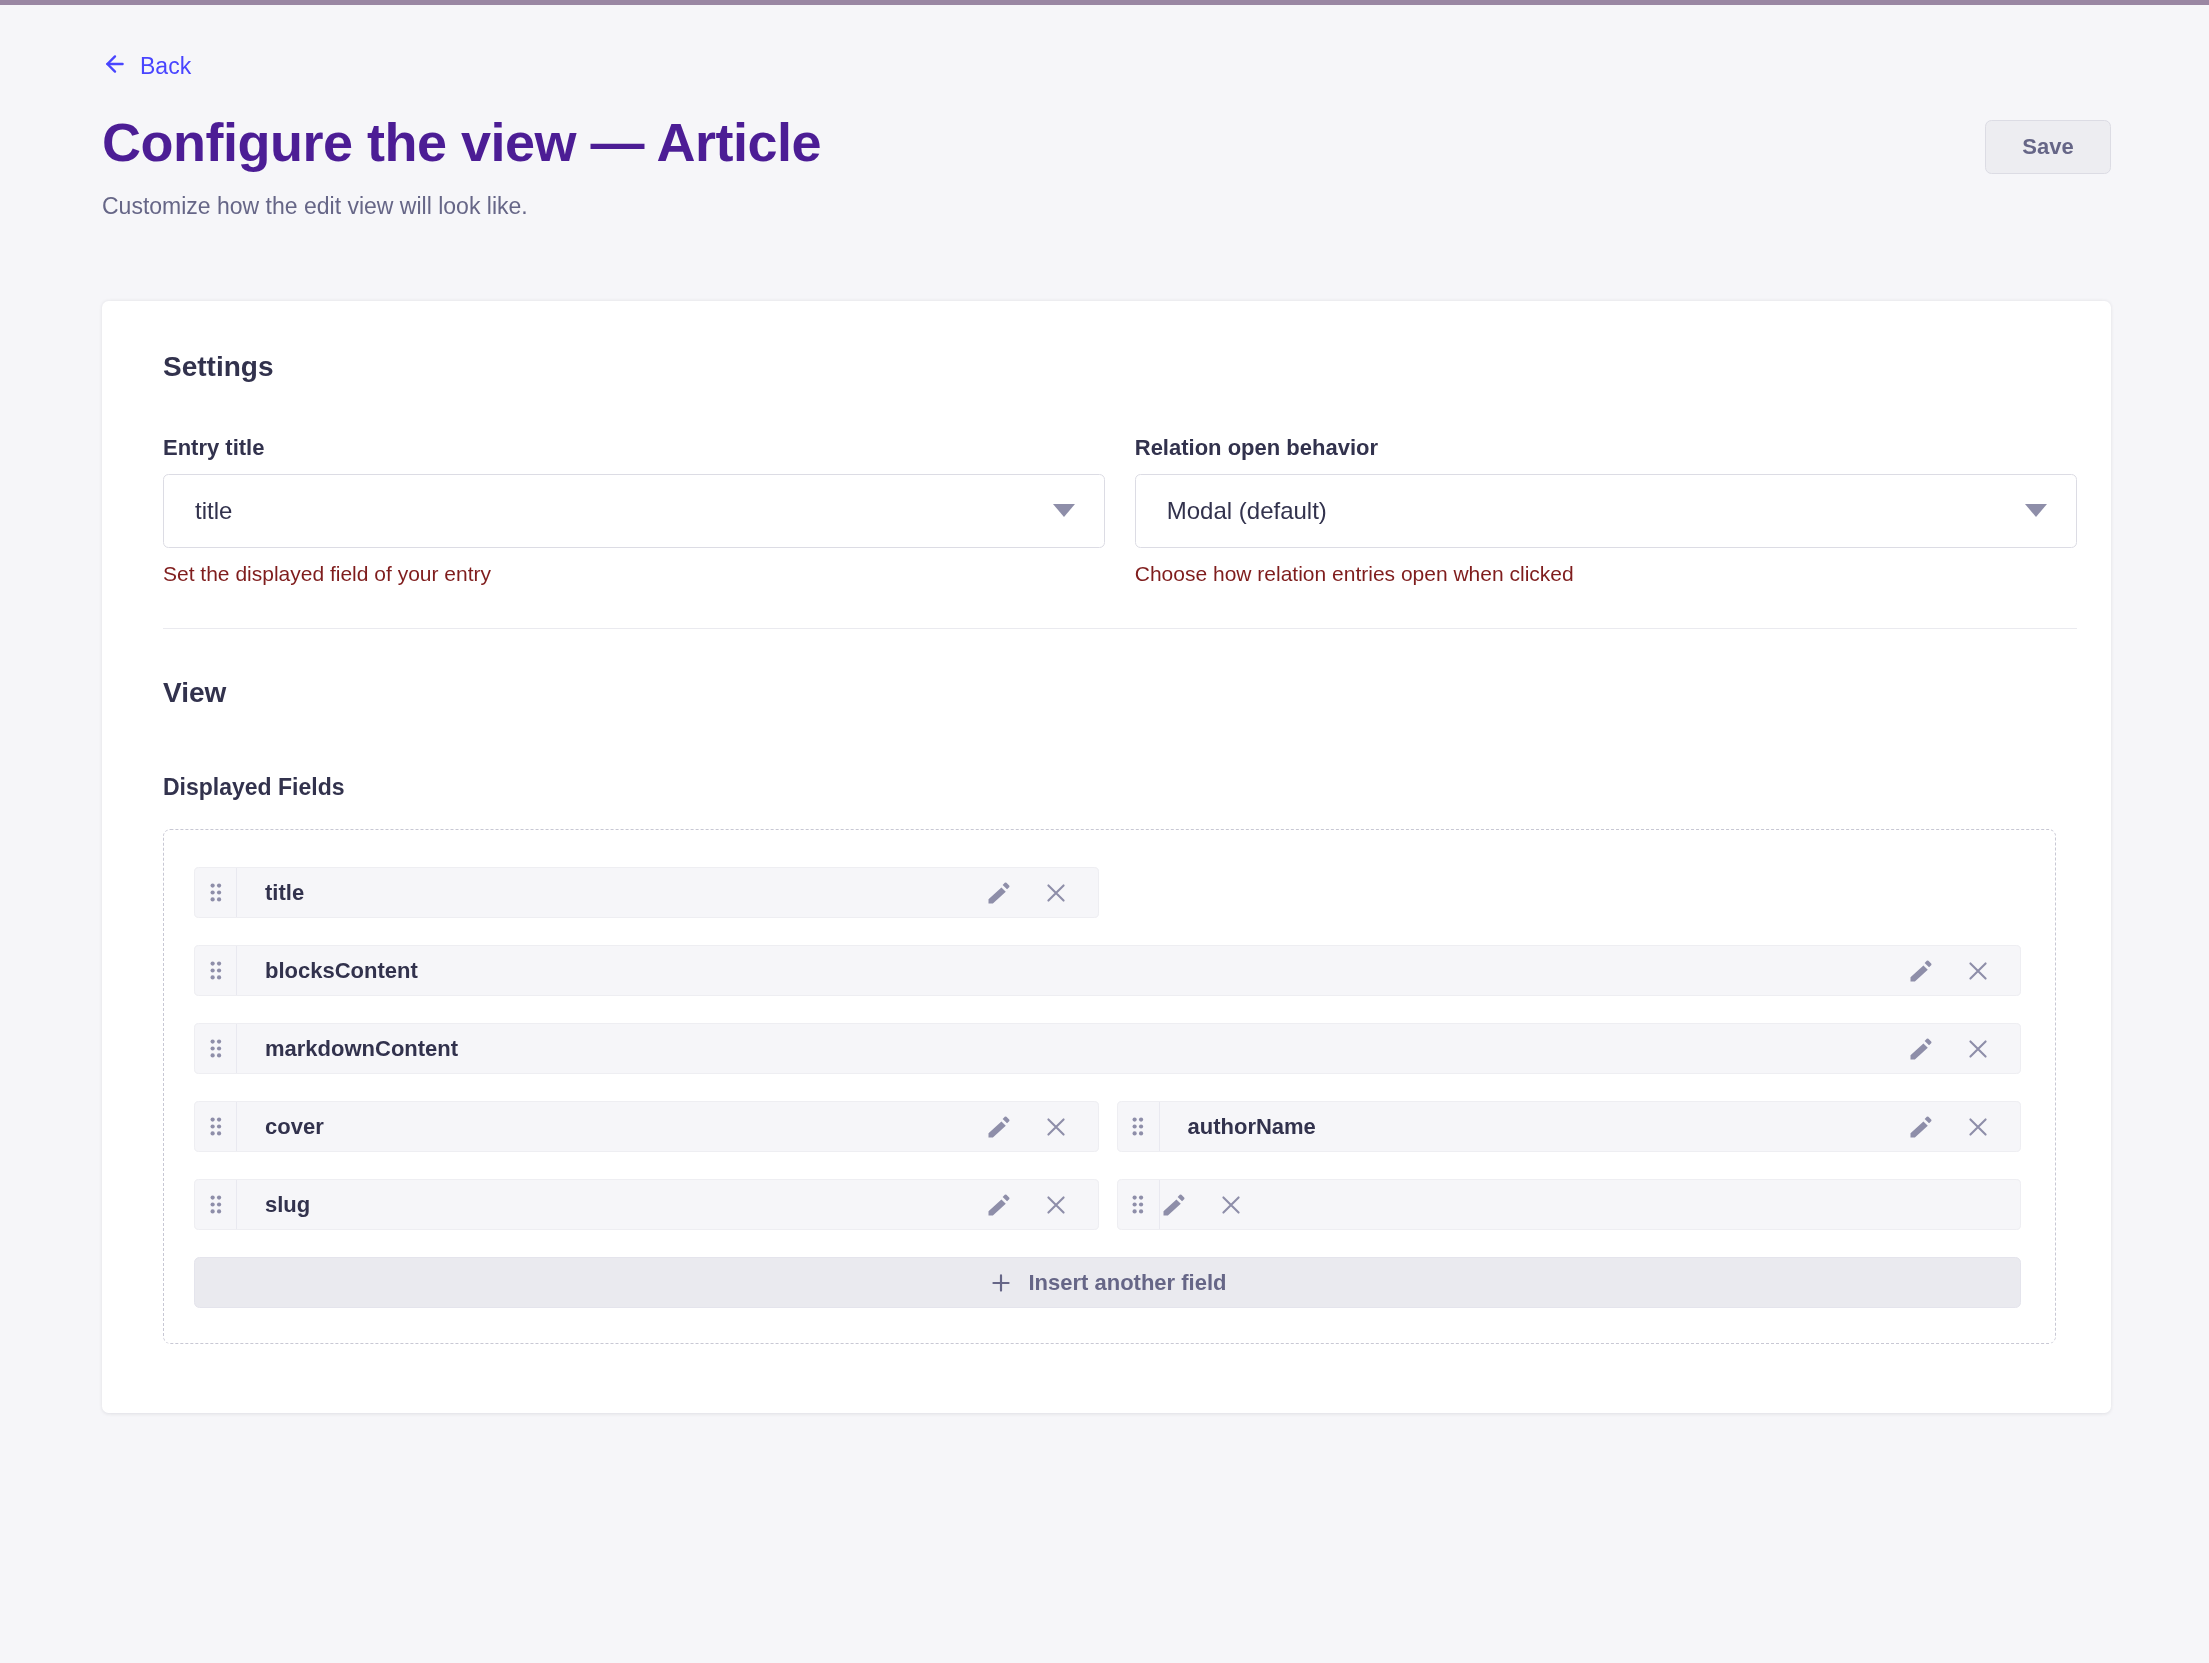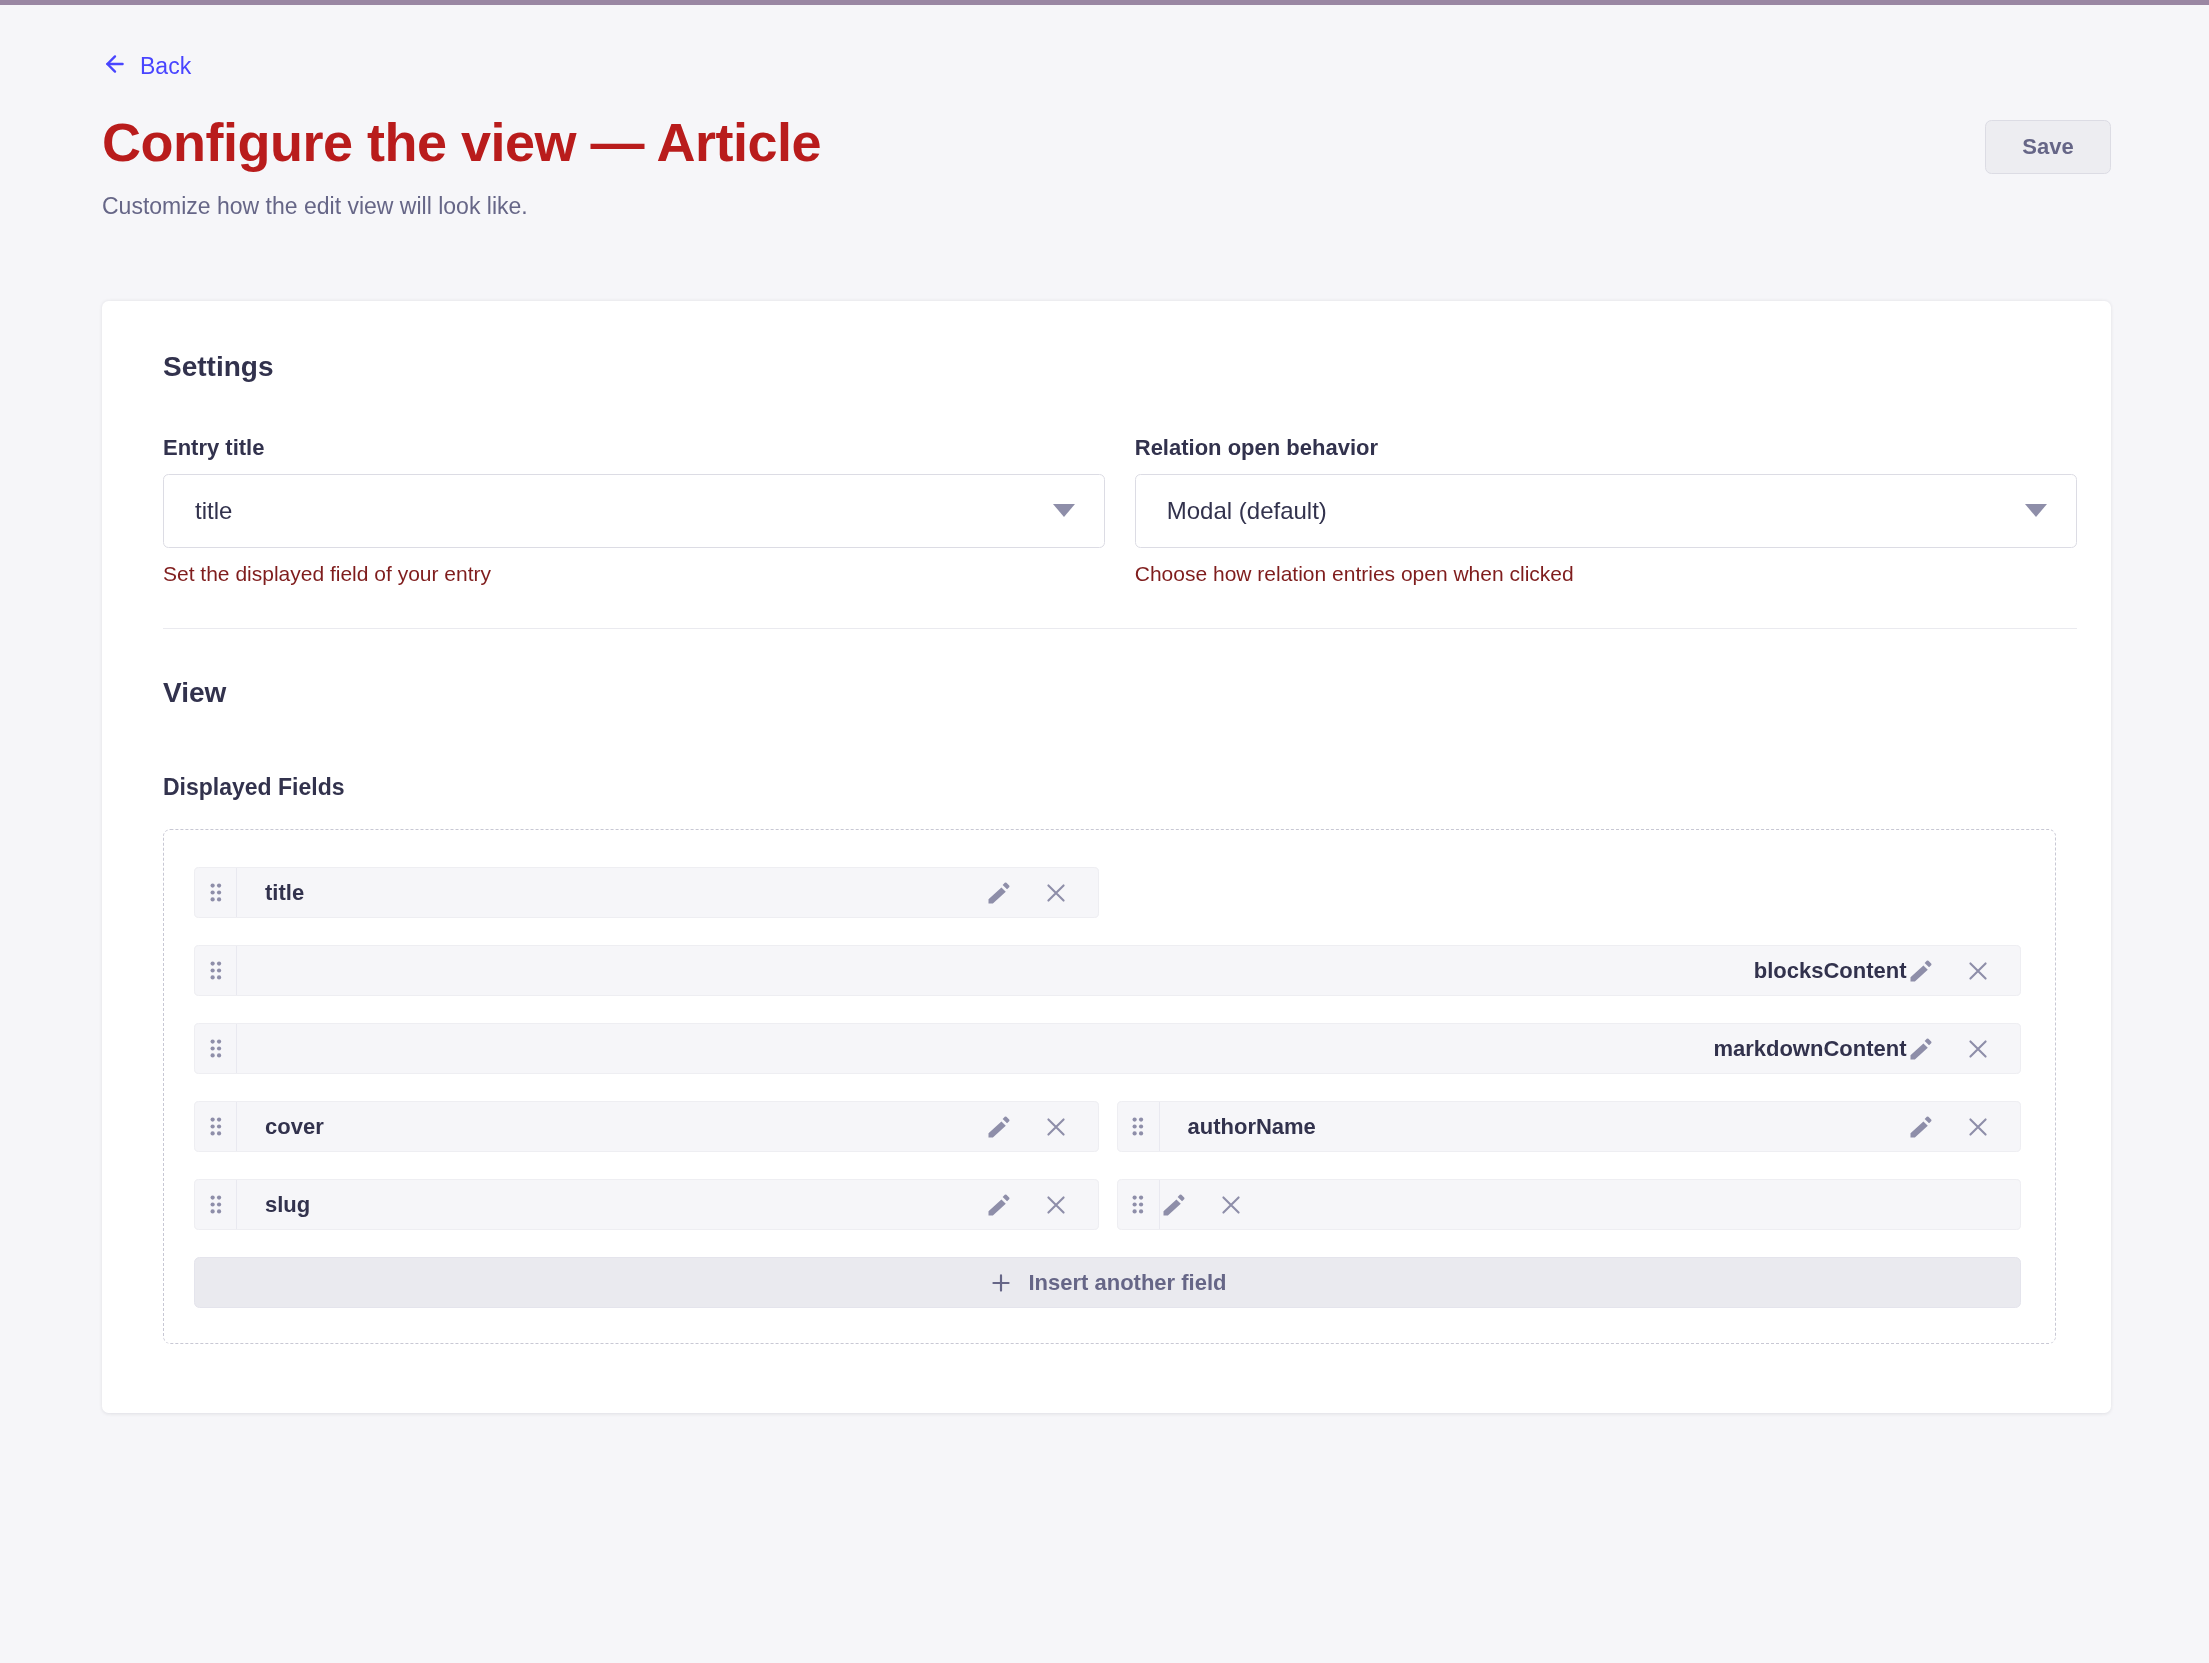--- a/index.html
+++ b/index.html
@@ -13,21 +13,21 @@
   }
   .top-accent { height:4.6px; width:100%; background:#9a87a3; }
 
   .page { position:relative; width:2009px; margin:0 auto 0 102px; }
 
   
   .back-link {
     display:inline-flex; align-items:center; gap:12px;
     margin-top:46px; color:#4945ff; font-size:23px; text-decoration:none; cursor:pointer;
   }
-  .page-title { margin-top:28px; font-size:54px; font-weight:700; color:#b91c1c; letter-spacing:-0.5px; }
+  .page-title { margin-top:28px; font-size:54px; font-weight:700; color:#4c1d95; letter-spacing:-0.5px; }
   .page-subtitle { margin-top:20px; font-size:23px; color:#666687; }
   .save-btn {
     position:absolute; top:115px; right:0;
     width:126px; height:54px;
     background:#ededf1; border:0.9px solid #dcdce4; border-radius:6.5px;
     font-family:inherit; font-size:22px; font-weight:600; color:#666687;
     cursor:pointer;
   }
 
   
@@ -71,21 +71,21 @@
     padding:37px 34px 35px 30px;
     display:flex; flex-direction:column; row-gap:27px;
   }
   .field-row { display:flex; gap:17.5px; }
   .fcard {
     height:51px; background:#f6f6f9;
     border:0.9px solid #eeeef2; border-radius:4.6px;
     display:flex; align-items:center; overflow:hidden;
   }
   .fcard.half { width:905px; }
-  .fcard.full { width:100%;text-align:right; }
+  .fcard.full { width:100%; }
   .drag-handle {
     width:42px; align-self:stretch; flex:none;
     display:flex; align-items:center; justify-content:center;
     border-right:0.9px solid #e9e9f0; cursor:grab;
   }
   .fname { margin-left:28px; font-size:22px; font-weight:600; color:#32324d; flex:1; }
   .row-actions { display:flex; align-items:center; gap:29.5px; margin-right:28px; }
   .icon-btn { background:none; border:none; padding:0; cursor:pointer; line-height:0; }
 
   .insert-btn {

